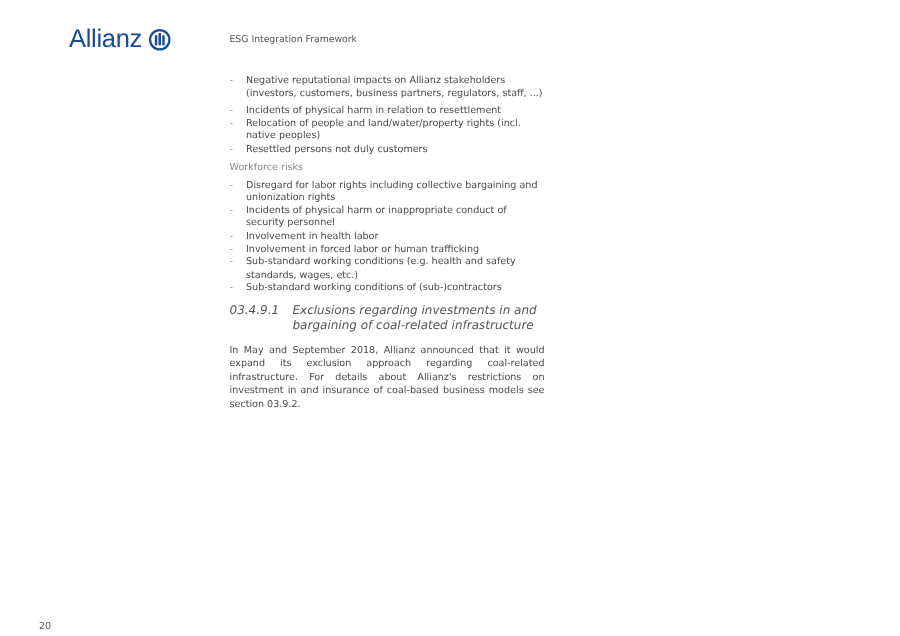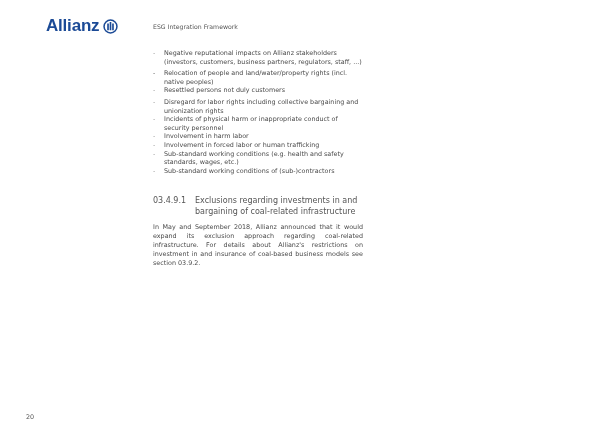--- a/index.html
+++ b/index.html
@@ -19,21 +19,21 @@
       position: absolute;
       left: 46px;
       top: 17px;
       display: flex;
       align-items: center;
       gap: 4px;
       color: #1b4a96;
     }
     .logo-text {
       font-family: "Liberation Sans", sans-serif;
-      font-weight: bold;
+      font-weight: normal;
       font-size: 17px;
       letter-spacing: -0.2px;
       line-height: 18px;
     }
     .logo-mark {
       width: 15px;
       height: 15px;
       display: block;
     }
     .header-title {
@@ -70,24 +70,25 @@
       color: #4a4a4a;
     }
     ul.bullets li .dash {
       position: absolute;
       left: 0;
       top: 0;
       color: #9a9a9a;
     }
     .sub-heading {
       display: flex;
-      margin-top: 21px;
+      margin-top: 6px;
       color: #555;
       font-size: 8px;
       line-height: 10.5px;
+      font-style: italic;
     }
     .sub-heading .num {
       width: 42px;
       flex: none;
     }
     .sub-heading .title {
       flex: 1;
     }
     .paragraph {
       margin-top: 6px;
@@ -122,31 +123,32 @@
 <div class="content">
 
   <div>
     <ul class="bullets">
       <li><span class="dash">-</span><span>Negative reputational impacts on Allianz stakeholders (investors, customers, business partners, regulators, staff, ...)</span></li>
     </ul>
   </div>
 
   <div>
     <ul class="bullets">
-      <li><span class="dash">-</span></li>
+      <li><span class="dash">-</span><span>Incidents of physical harm in relation to resettlement</span></li>
       <li><span class="dash">-</span><span>Relocation of people and land/water/property rights (incl. native peoples)</span></li>
       <li><span class="dash">-</span><span>Resettled persons not duly customers</span></li>
     </ul>
   </div>
 
   <div>
+    <div class="section-label">Workforce risks</div>
     <ul class="bullets">
       <li><span class="dash">-</span><span>Disregard for labor rights including collective bargaining and unionization rights</span></li>
       <li><span class="dash">-</span><span>Incidents of physical harm or inappropriate conduct of security personnel</span></li>
-      <li><span class="dash">-</span><span>Involvement in harm labor</span></li>
+      <li><span class="dash">-</span><span>Involvement in health labor</span></li>
       <li><span class="dash">-</span><span>Involvement in forced labor or human trafficking</span></li>
       <li><span class="dash">-</span><span>Sub-standard working conditions (e.g. health and safety standards, wages, etc.)</span></li>
       <li><span class="dash">-</span><span>Sub-standard working conditions of (sub-)contractors</span></li>
     </ul>
   </div>
 
   <div class="sub-heading">
     <span class="num">03.4.9.1</span>
     <span class="title">Exclusions regarding investments in and bargaining of coal-related infrastructure</span>
   </div>

